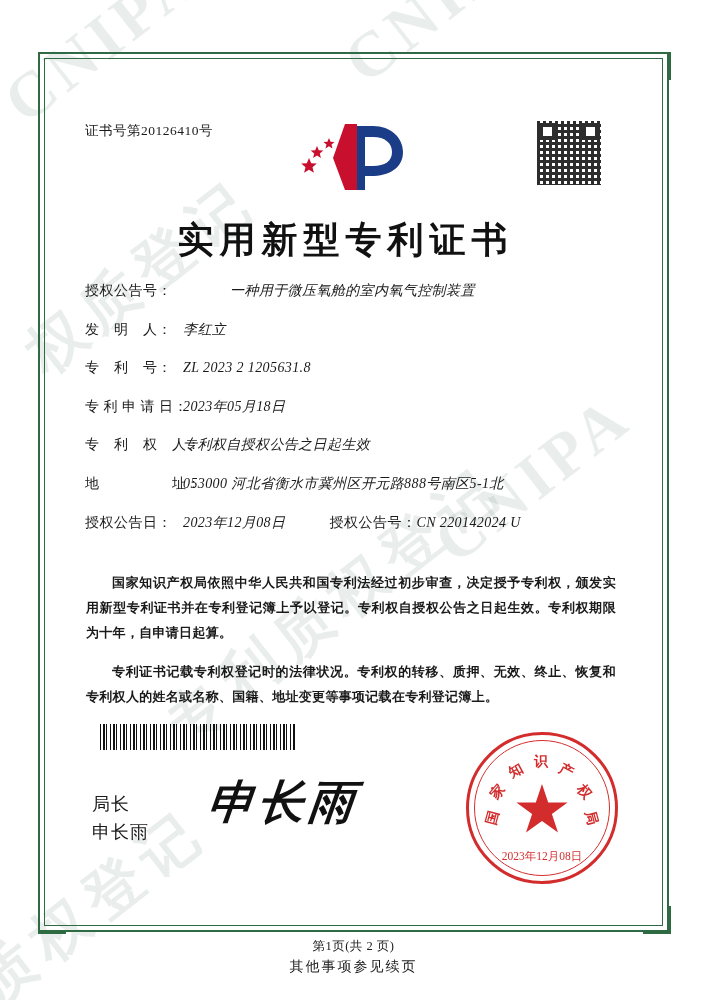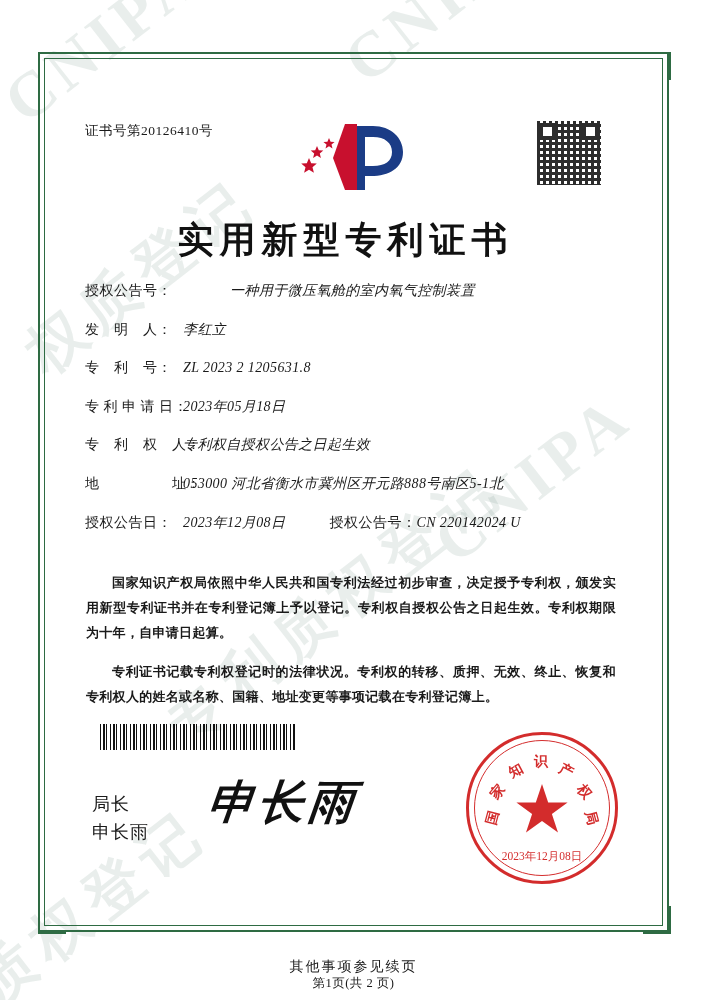--- a/index.html
+++ b/index.html
@@ -262,21 +262,20 @@
 
   
   .page-num {
     position: absolute;
     left: 0; right: 0;
     top: 938px;
     text-align: center;
     font-size: 12.5px;
     color: #1a1a1a;
     letter-spacing: 0.5px;
-    margin-top: 37px;
   }
   .footer-note {
     position: absolute;
     left: 0; right: 0;
     top: 958px;
     text-align: center;
     font-size: 14px;
     color: #1a1a1a;
     letter-spacing: 2px;
   }

